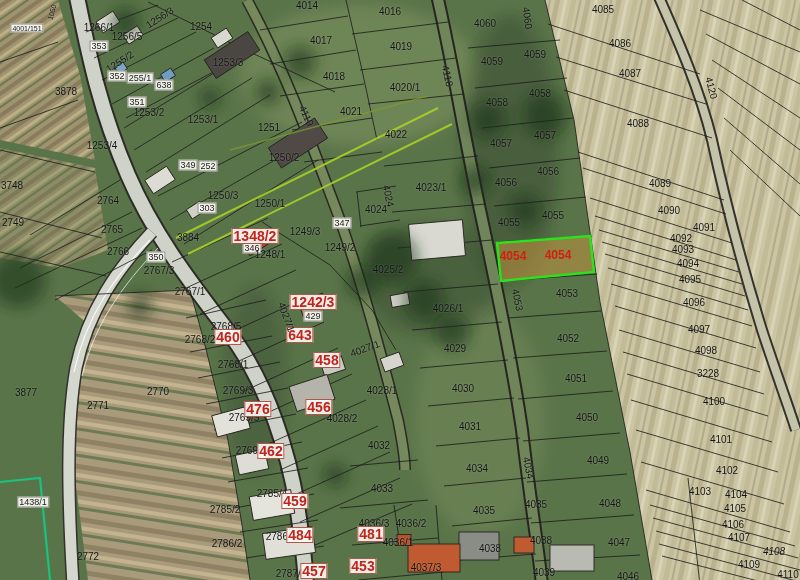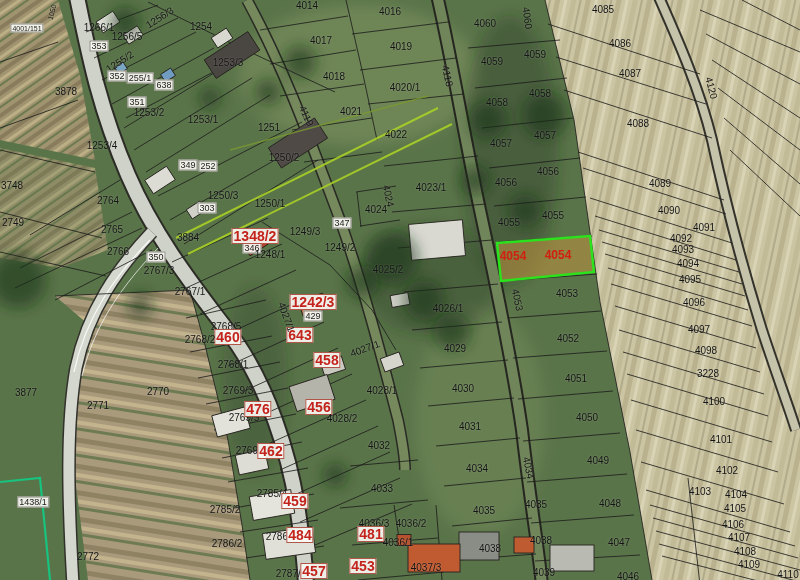--- a/index.html
+++ b/index.html
@@ -412,19 +412,19 @@
       <span class="lb" style="left: 706px; top: 351px; transform: translate(-50%, -50%);">4098</span>
       <span class="lb" style="left: 708px; top: 374px; transform: translate(-50%, -50%);">3228</span>
       <span class="lb" style="left: 714px; top: 402px; transform: translate(-50%, -50%);">4100</span>
       <span class="lb" style="left: 721px; top: 440px; transform: translate(-50%, -50%);">4101</span>
       <span class="lb" style="left: 727px; top: 471px; transform: translate(-50%, -50%);">4102</span>
       <span class="lb" style="left: 700px; top: 492px; transform: translate(-50%, -50%);">4103</span>
       <span class="lb" style="left: 736px; top: 495px; transform: translate(-50%, -50%);">4104</span>
       <span class="lb" style="left: 735px; top: 509px; transform: translate(-50%, -50%);">4105</span>
       <span class="lb" style="left: 733px; top: 525px; transform: translate(-50%, -50%);">4106</span>
       <span class="lb" style="left: 739px; top: 538px; transform: translate(-50%, -50%);">4107</span>
-      <span class="lb" style="left: 745px; top: 552px; transform: translate(-50%, -50%);">4108</span>
+      <span class="lb" style="left: 774px; top: 552px; transform: translate(-50%, -50%); font-style: italic;">4108</span>
       <span class="lb" style="left: 749px; top: 565px; transform: translate(-50%, -50%);">4109</span>
       <span class="lb" style="left: 788px; top: 575px; transform: translate(-50%, -50%);">4110</span>
       <span class="lb" style="left: 711px; top: 88px; transform: translate(-50%, -50%) rotate(75deg);">4120</span>
     </div>
 
 </div>
 
 </body></html>

